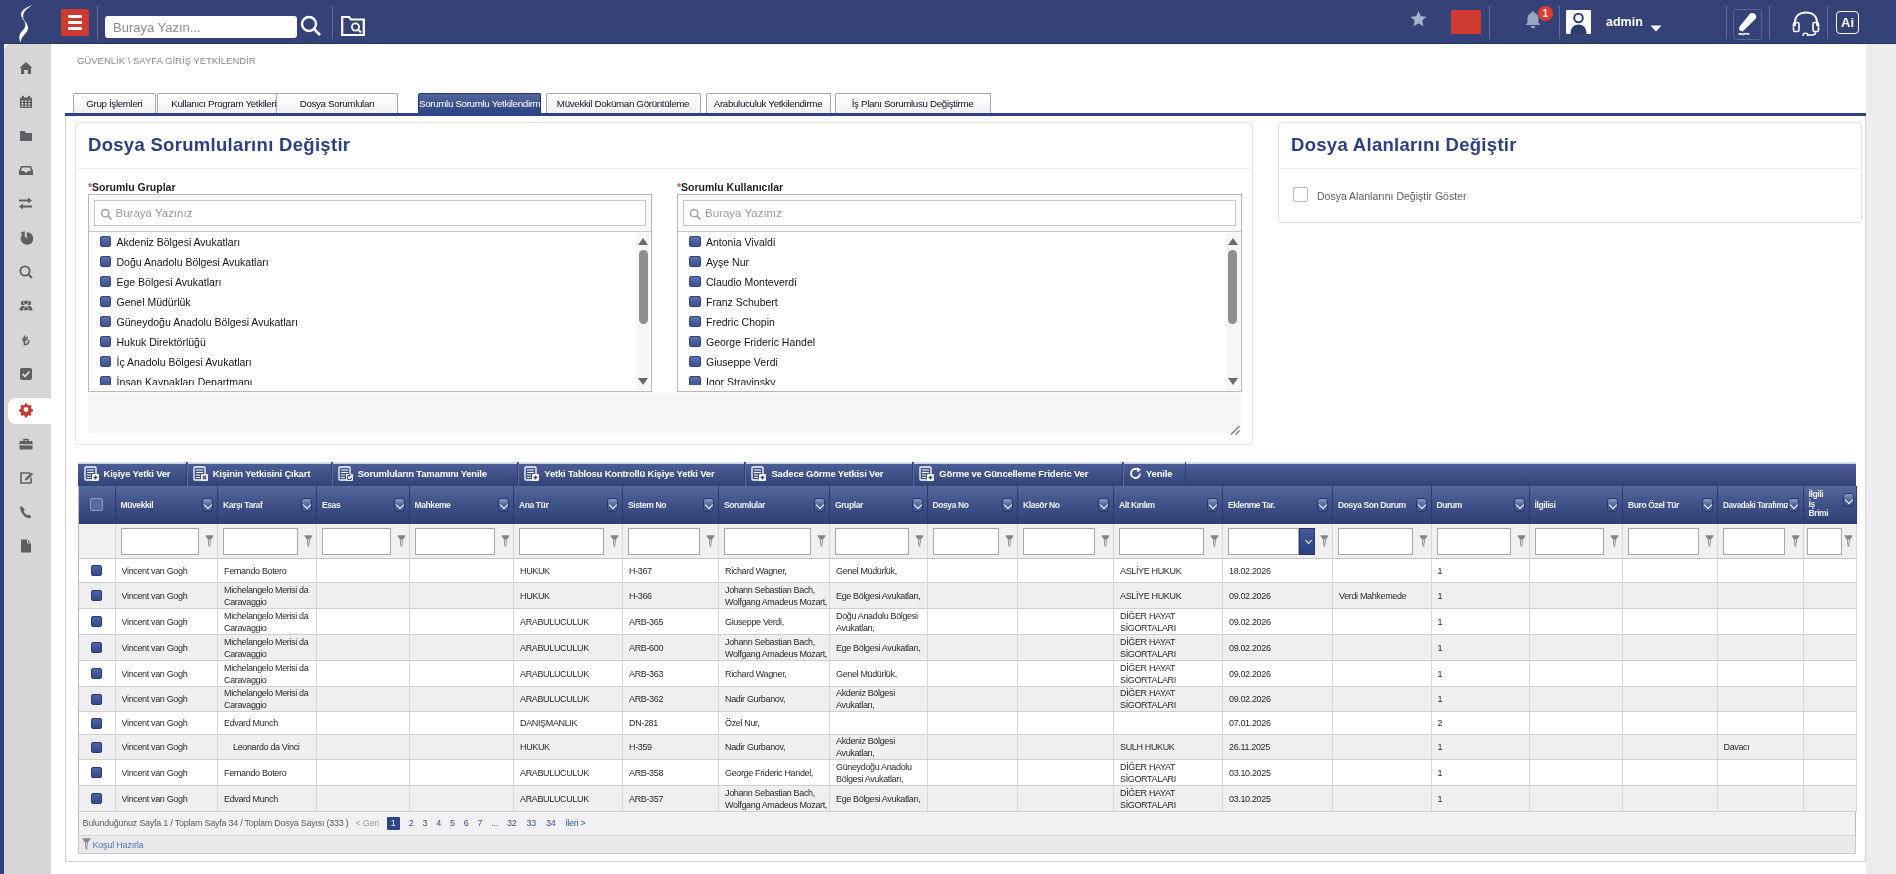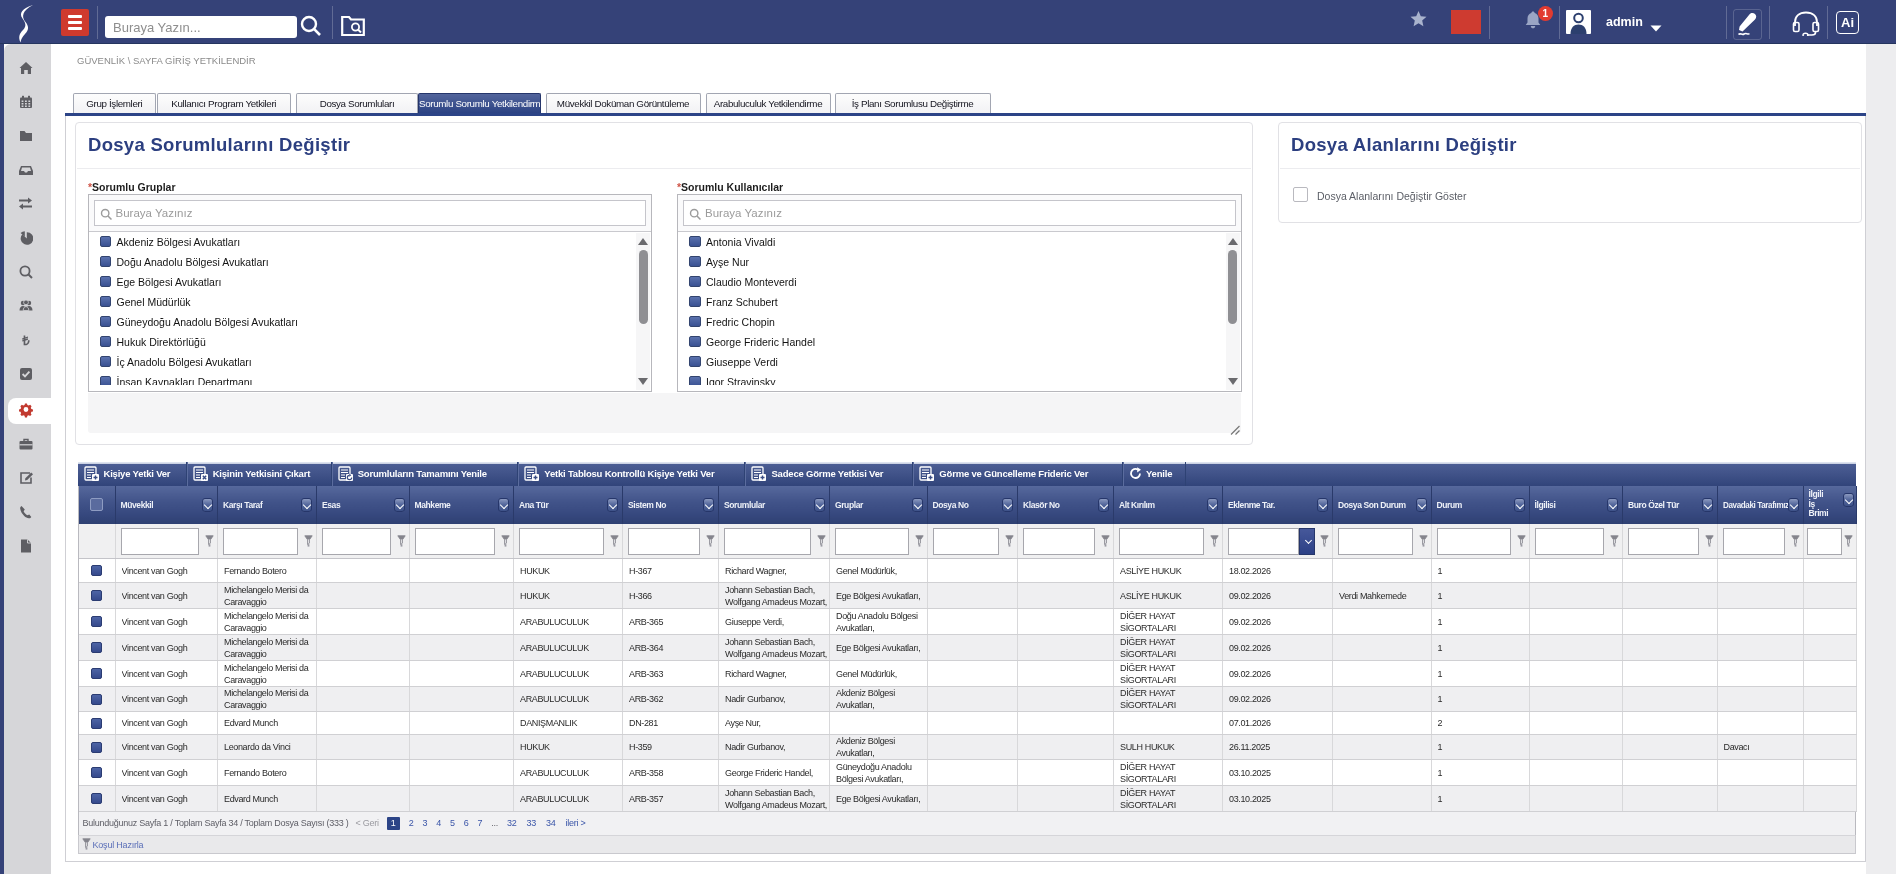--- a/index.html
+++ b/index.html
@@ -203,21 +203,21 @@
       </svg></div>
 <div class="sic" style="top:495px;"><svg width="14" height="14" viewBox="0 0 14 14" style="">
         <path d="M2 0.5 L8.5 0.5 L12 4 L12 13.5 L2 13.5 Z" fill="#5e5e63"></path>
         <path d="M8.5 0.5 L8.5 4 L12 4" fill="none" stroke="#d6d6d9" stroke-width="0.9"></path>
       </svg></div>
 </div>
 <div id="rightstrip"></div>
 <div id="crumb">GÜVENLİK \ SAYFA GİRİŞ YETKİLENDİR</div>
 <div class="tab" style="left:73px;width:82.5px;">Grup İşlemleri</div>
 <div class="tab" style="left:157px;width:133.5px;">Kullanıcı Program Yetkileri</div>
-<div class="tab" style="left:296px;width:122px;">Dosya Sorumluları</div>
+<div class="tab" style="left:276px;width:122px;">Dosya Sorumluları</div>
 <div class="tab on" style="left:418px;width:123px;">Sorumlu Sorumlu Yetkilendirme</div>
 <div class="tab" style="left:545.5px;width:155px;">Müvekkil Doküman Görüntüleme</div>
 <div class="tab" style="left:705.5px;width:125px;">Arabuluculuk Yetkilendirme</div>
 <div class="tab" style="left:834.5px;width:156px;">İş Planı Sorumlusu Değiştirme</div>
 <div id="tabline"></div>
 <div id="outerpanel"></div>
 <div class="panel" style="left:75px;top:122px;width:1178px;height:322.5px;">
 <div class="ptitle">Dosya Sorumlularını Değiştir</div>
     <div class="phr"></div>
 </div>
@@ -754,21 +754,21 @@
 <td>
             <div class="cc" style="max-height:25px;"></div>
           </td>
 <td>
             <div class="cc" style="max-height:25px;"></div>
           </td>
 <td>
             <div class="cc" style="max-height:25px;">ARABULUCULUK</div>
           </td>
 <td>
-            <div class="cc" style="max-height:25px;">ARB-364</div>
+            <div class="cc" style="max-height:25px;">ARB-600</div>
           </td>
 <td>
             <div class="cc" style="max-height:25px;">
               <span class="nw">Johann Sebastian Bach,</span>
               <span class="nw">Wolfgang Amadeus Mozart,</span>
             </div>
           </td>
 <td>
             <div class="cc" style="max-height:25px;">
               <span class="nw">Ege Bölgesi Avukatları,</span>
@@ -957,21 +957,21 @@
 <td>
             <div class="cc" style="max-height:22px;"></div>
           </td>
 <td>
             <div class="cc" style="max-height:22px;">DANIŞMANLIK</div>
           </td>
 <td>
             <div class="cc" style="max-height:22px;">DN-281</div>
           </td>
 <td>
-            <div class="cc" style="max-height:22px;">Ayşe Nur,</div>
+            <div class="cc" style="max-height:22px;">Özel Nur,</div>
           </td>
 <td>
             <div class="cc" style="max-height:22px;"></div>
           </td>
 <td>
             <div class="cc" style="max-height:22px;"></div>
           </td>
 <td>
             <div class="cc" style="max-height:22px;"></div>
           </td>
@@ -1001,21 +1001,21 @@
           </td>
 </tr>
 <tr class="even" style="height:25px;">
 <td style="padding:0;">
             <div class="rchk"></div>
           </td>
 <td>
             <div class="cc" style="max-height:24px;">Vincent van Gogh</div>
           </td>
 <td>
-            <div class="cc" style="max-height:24px;">Leonardo da Vinci</div>
+            <div class="cc" style="max-height:24px;margin-left:9px;">Leonardo da Vinci</div>
           </td>
 <td>
             <div class="cc" style="max-height:24px;"></div>
           </td>
 <td>
             <div class="cc" style="max-height:24px;"></div>
           </td>
 <td>
             <div class="cc" style="max-height:24px;">HUKUK</div>
           </td>

